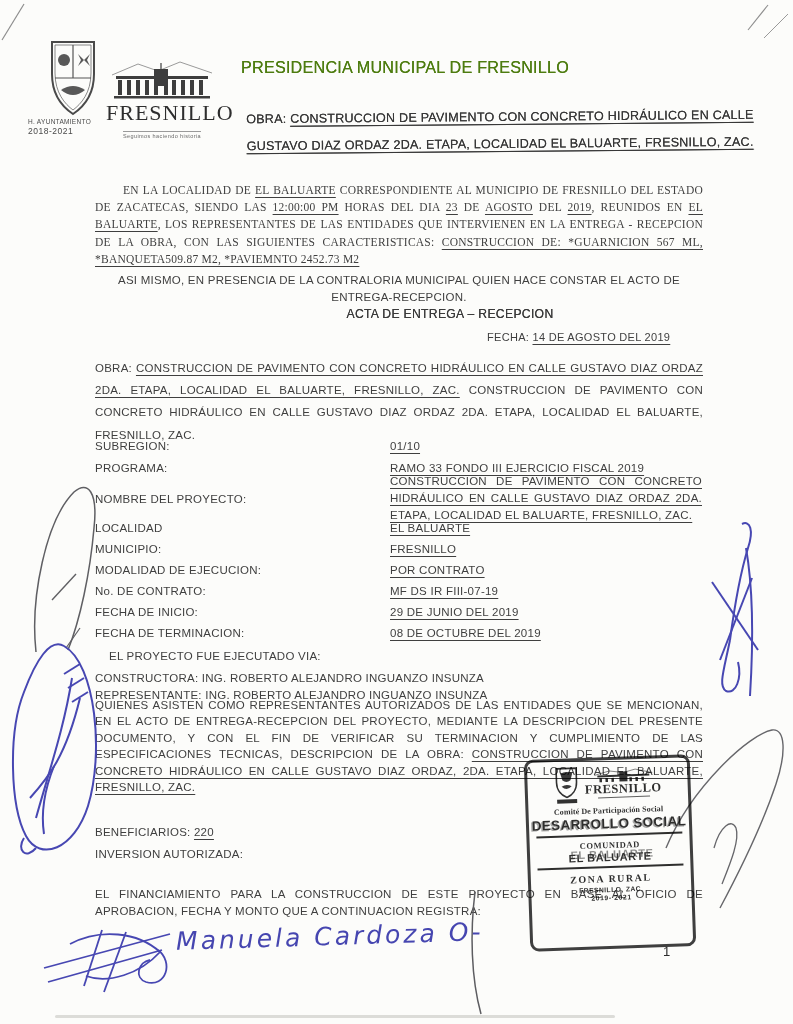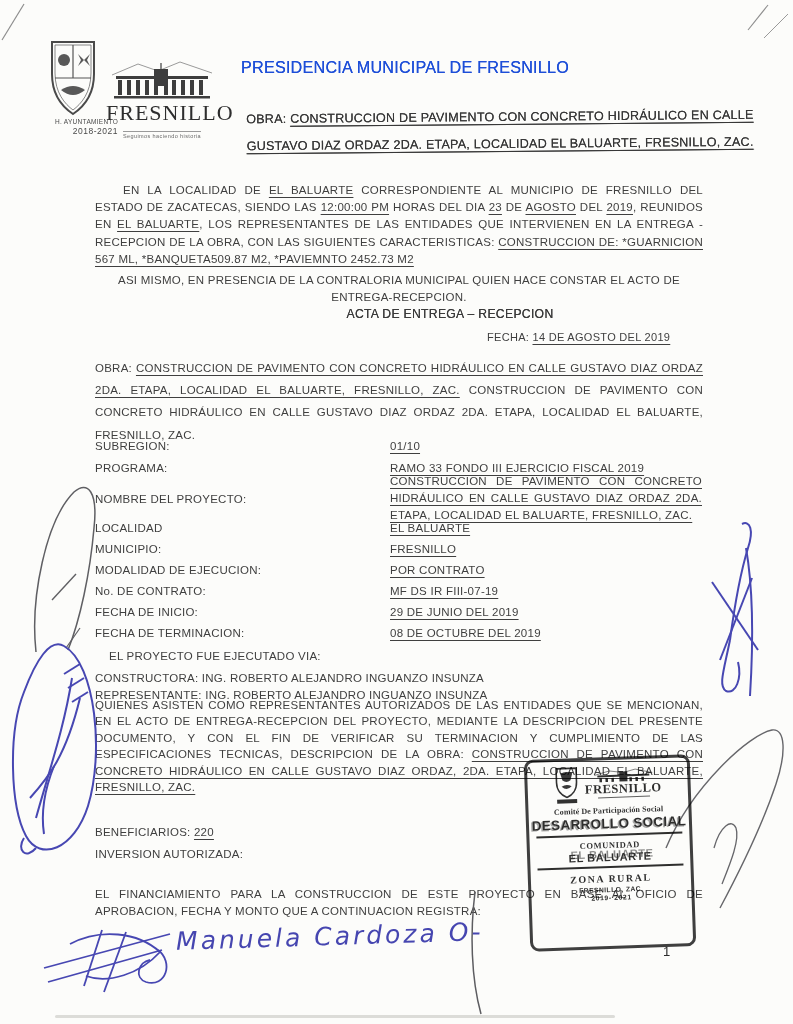--- a/index.html
+++ b/index.html
@@ -6,30 +6,30 @@
   .page{
     position:relative;width:793px;height:1024px;margin:0 auto;
     background:#fcfcfa;overflow:hidden;
     font-family:"Liberation Sans", sans-serif;color:#3f3f3f;
   }
   .abs{position:absolute;}
   .u{text-decoration:underline;text-underline-offset:3px;text-decoration-thickness:1px;}
   .semib{text-shadow:0 0 .6px currentColor;}
   .para{margin:0;font-size:11.5px;letter-spacing:.25px;line-height:17.2px;text-align:justify;}
   
-  .crest-box{left:28px;top:38px;width:90px;text-align:right;}
+  .crest-box{left:28px;top:38px;width:90px;text-align:left;}
   .crest-cap{font-size:6.5px;letter-spacing:.3px;color:#4a4a4a;line-height:8px;}
   .crest-cap2{font-size:8.5px;color:#4a4a4a;letter-spacing:.5px;}
   .flogo{left:106px;top:60px;width:112px;text-align:center;}
   .flogo-name{font-family:"Liberation Serif", serif;font-size:22px;color:#2e2e2e;letter-spacing:1px;line-height:22px;}
   .flogo-tag{font-size:5.5px;color:#6a6a6a;letter-spacing:.4px;border-top:1px solid #9a9a9a;display:inline-block;padding-top:1px;}
-  .titles{left:205px;top:56px;width:400px;text-align:center;font-size:16.2px;line-height:23px;letter-spacing:.2px;color:#1d4ed8;}
+  .titles{left:205px;top:56px;width:400px;text-align:center;font-size:16.2px;line-height:23px;letter-spacing:.2px;color:#4d7c0f;}
   .obra-head{left:235px;top:104px;width:530px;text-align:center;font-size:12.6px;line-height:27px;letter-spacing:.2px;color:#383838;transform:rotate(-.5deg);}
   
-  .p-intro{left:95px;top:182px;width:608px;text-indent:28px;}
+  .p-intro{left:95px;top:182px;width:608px;text-indent:28px;font-family:Liberation Serif, serif;}
   .p-asi{left:95px;top:272px;width:608px;text-align:center;}
   .acta-title{left:150px;top:307px;width:600px;text-align:center;font-size:12.2px;letter-spacing:.3px;color:#3a3a3a;}
   .fecha-line{left:487px;top:331px;font-size:11px;letter-spacing:.3px;}
   .p-obra{left:95px;top:357px;width:608px;line-height:22.2px;}
   .frow{position:absolute;left:95px;width:605px;font-size:11.5px;letter-spacing:.25px;}
   .frow .fl{position:absolute;left:0;white-space:nowrap;}
   .frow .fv{position:absolute;left:295px;width:312px;}
   .fv-just{text-align:justify;line-height:17.1px;}
   .line{position:absolute;left:95px;font-size:11.5px;letter-spacing:.25px;white-space:nowrap;}
   .p-quienes{left:95px;top:697px;width:608px;line-height:16.4px;}

